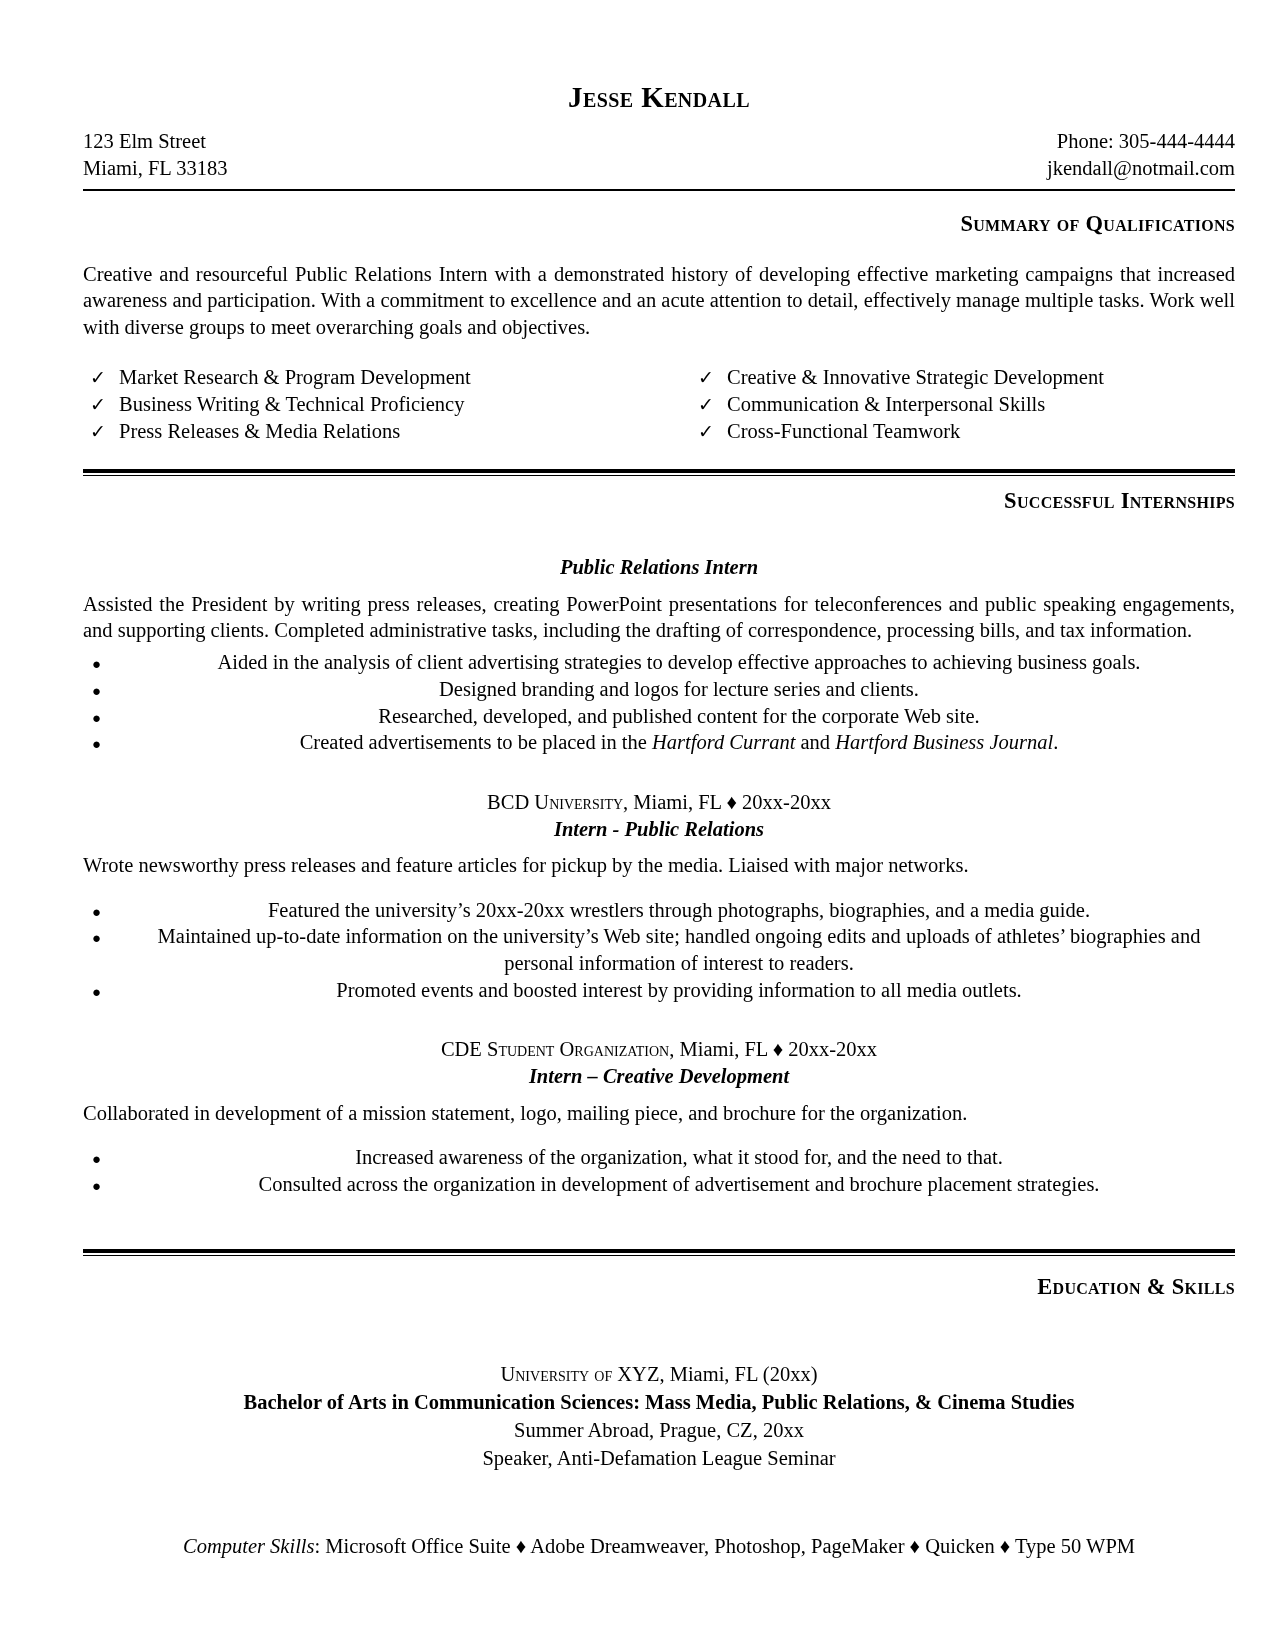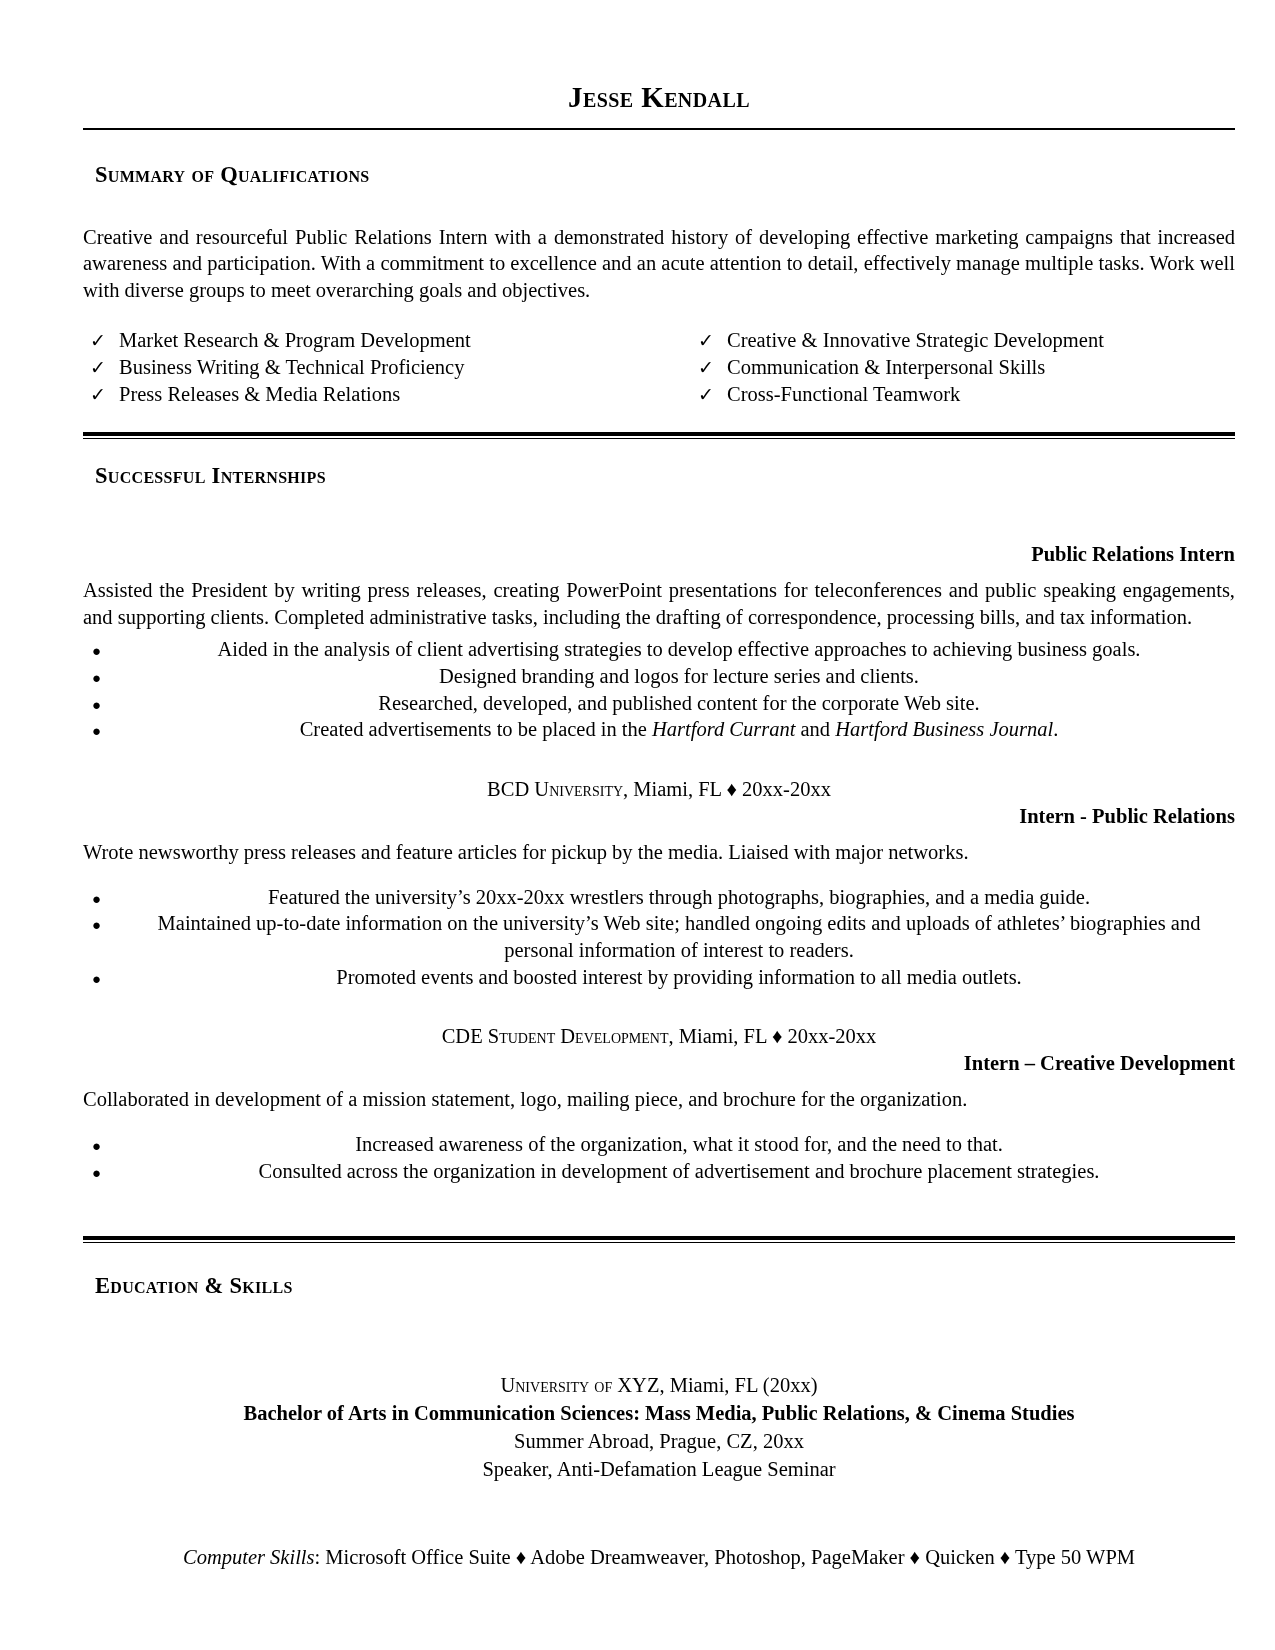--- a/index.html
+++ b/index.html
@@ -49,26 +49,26 @@
   .rule-double {
     margin: 0;
     height: 7px;
     border: 0;
     border-top: 4px solid #000;
     border-bottom: 1.5px solid #000;
   }
 
   
   .section-head {
-    text-align: left;
+    text-align: right;
     font-weight: bold;
     font-size: 22.5px;
     font-variant: small-caps;
     letter-spacing: 0.3px;
-    margin: 12px;
+    margin: 0;
     padding: 0;
   }
 
   
   .body-para {
     font-size: 20.5px;
     line-height: 1.29;
     text-align: justify;
     margin: 0;
   }
@@ -104,22 +104,23 @@
   
   .company {
     text-align: center;
     font-size: 20.5px;
     font-variant: small-caps;
     line-height: 1.25;
     margin: 0;
   }
   .company .plain { font-variant: none; }
   .job-title {
-    text-align: right;
+    text-align: center;
     font-weight: bold;
+    font-style: italic;
     font-size: 20.5px;
     line-height: 1.3;
     margin: 0;
   }
 
   
   .bullet-item {
     display: flex;
     font-size: 20.5px;
     line-height: 1.3;
@@ -169,20 +170,30 @@
   .sp-60 { height: 60px; }
   i.pub { font-style: italic; }
 </style>
 </head>
 <body>
 
 <div class="page">
 
   <div>
     <div class="name">Jesse Kendall</div>
+    <div class="contact-row">
+      <div class="contact-left">
+        <div>123 Elm Street</div>
+        <div>Miami, FL 33183</div>
+      </div>
+      <div class="contact-right">
+        <div>Phone: 305-444-4444</div>
+        <div>jkendall@notmail.com</div>
+      </div>
+    </div>
     <hr class="rule-thin">
   </div>
 
   <div class="sp-20"></div>
   <div>
     <div class="section-head">Summary of Qualifications</div>
     <div class="sp-24"></div>
     <p class="body-para">Creative and resourceful Public Relations Intern with a demonstrated history of developing effective marketing campaigns that increased awareness and participation. With a commitment to excellence and an acute attention to detail, effectively manage multiple tasks. Work well with diverse groups to meet overarching goals and objectives.</p>
     <div class="sp-24"></div>
 
@@ -268,21 +279,21 @@
       </div>
       <div class="bullet-item">
         <span class="bullet-dot">●</span>
         <span class="bullet-text">Promoted events and boosted interest by providing information to all media outlets.</span>
       </div>
     </div>
 
     <div class="sp-34"></div>
     <div>
       <div class="company">
-        <span>CDE Student Development</span><span class="plain">, </span><span class="plain">Miami, FL</span><span class="plain"> </span><span class="plain">♦</span><span class="plain"> </span><span class="plain">20xx-20xx</span>
+        <span>CDE Student Organization</span><span class="plain">, </span><span class="plain">Miami, FL</span><span class="plain"> </span><span class="plain">♦</span><span class="plain"> </span><span class="plain">20xx-20xx</span>
       </div>
       <div class="job-title">Intern – Creative Development</div>
       <div class="sp-10"></div>
       <p class="body-left">Collaborated in development of a mission statement, logo, mailing piece, and brochure for the organization.</p>
       <div class="sp-18"></div>
       <div class="bullet-item">
         <span class="bullet-dot">●</span>
         <span class="bullet-text">Increased awareness of the organization, what it stood for, and the need to that.</span>
       </div>
       <div class="bullet-item">

